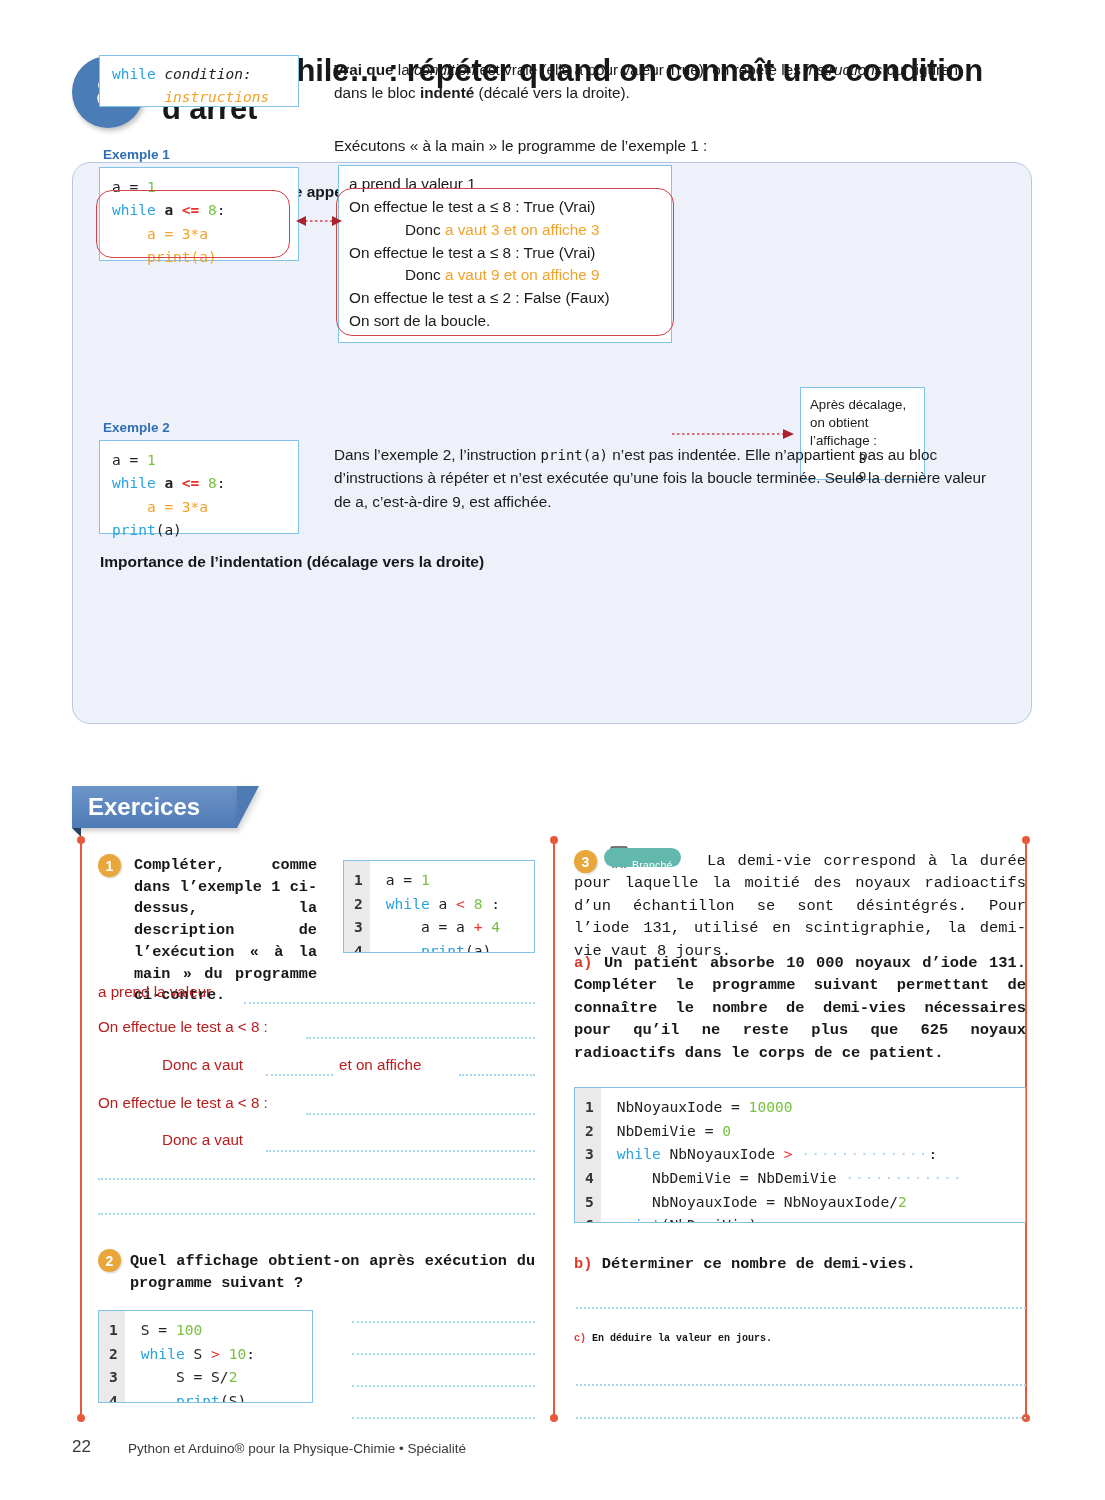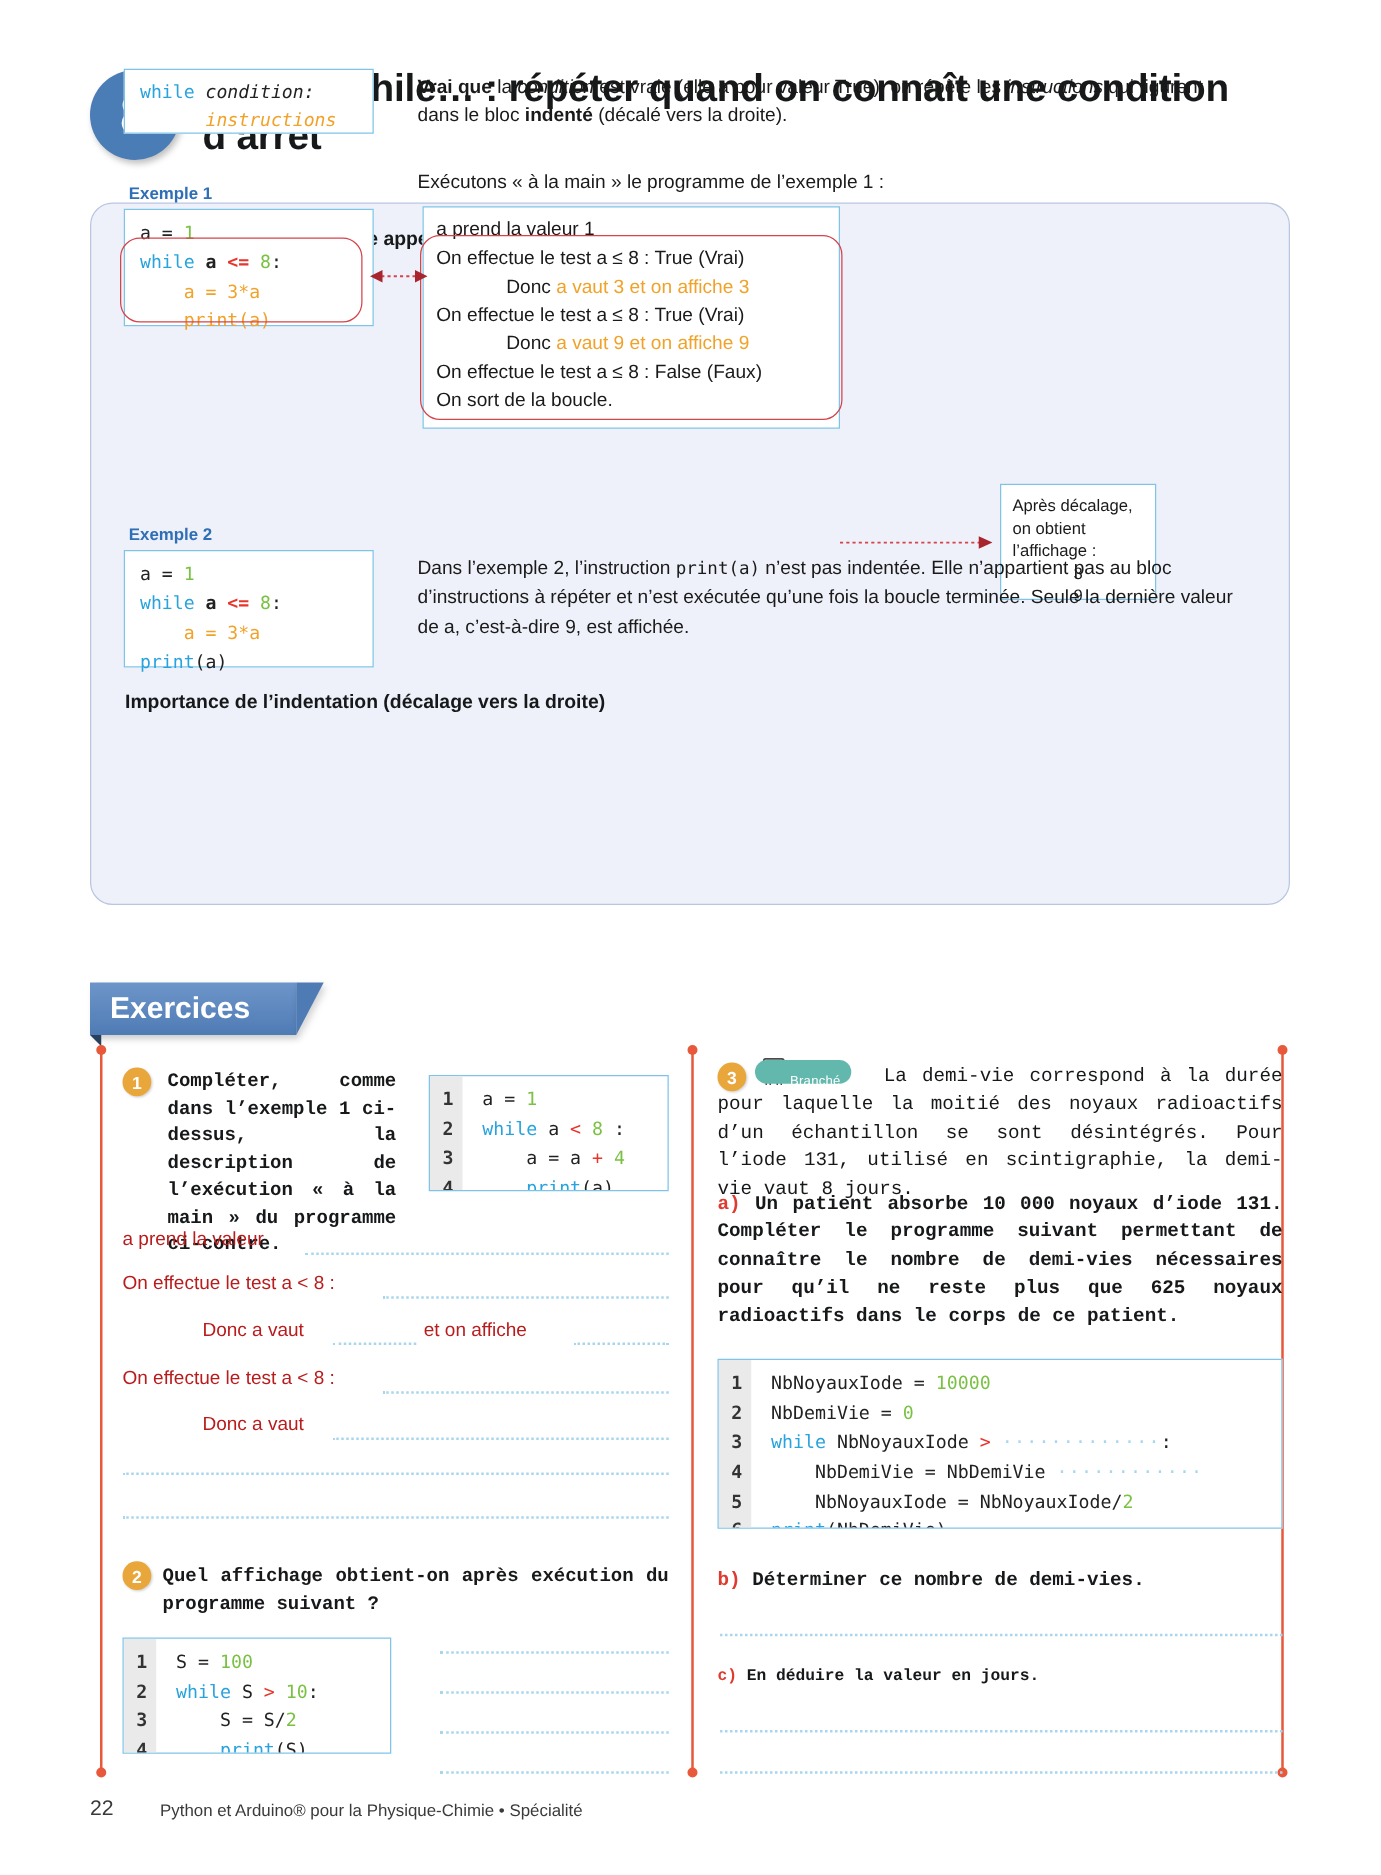--- a/index.html
+++ b/index.html
@@ -218,21 +218,21 @@
     <span class="org">a = 3*a</span>
     <span class="org">print(a)</span></div>
 <div class="red-round" id="red-code"></div>
 
 <div id="trace-box">
   <div class="trace-line">a prend la valeur 1</div>
   <div class="trace-line">On effectue le test a ≤ 8 : True (Vrai)</div>
   <div class="trace-line trace-indent">Donc <span class="trace-or">a vaut 3 et on affiche 3</span></div>
   <div class="trace-line">On effectue le test a ≤ 8 : True (Vrai)</div>
   <div class="trace-line trace-indent">Donc <span class="trace-or">a vaut 9 et on affiche 9</span></div>
-  <div class="trace-line">On effectue le test a ≤ 8 : False (Faux)</div>
+  <div class="trace-line">On effectue le test a ≤ 2 : False (Faux)</div>
   <div class="trace-line">On sort de la boucle.</div>
 </div>
 <div class="red-round" id="red-trace"></div>
 
 <svg id="arrow-a" viewBox="0 0 46 12">
   <line x1="9" y1="6" x2="37" y2="6" stroke="#d5434b" stroke-width="1.6" stroke-dasharray="2.5,2.5"></line>
   <polygon points="0,6 10,1 10,11" fill="#a8252d"></polygon>
   <polygon points="46,6 36,1 36,11" fill="#a8252d"></polygon>
 </svg>
 <svg id="arrow-b" viewBox="0 0 122 12">
@@ -360,20 +360,20 @@
     NbDemiVie = NbDemiVie <span style="color:#a9d6ef;letter-spacing:1px;">············</span>
     NbNoyauxIode = NbNoyauxIode/<span class="num">2</span>
 <span class="kw">print</span>(NbDemiVie)</div>
 </div>
 
 <div class="exo-text" style="left:574px; top:1253px; width:452px; font-size:15.4px;">
   <span class="sub-letter">b)</span><span> Déterminer ce nombre de demi-vies.</span>
 </div>
 <div class="dotline" style="left:576px; top:1307px; width:450px;"></div>
 
-<div class="exo-text" style="left:574px; top:1332px; width:452px; font-size:13px;">
+<div class="exo-text" style="left:574px; top:1332px; width:452px; font-size:10px;">
   <span class="sub-letter">c)</span><span> En déduire la valeur en jours.</span>
 </div>
 <div class="dotline" style="left:576px; top:1384px; width:450px;"></div>
 <div class="dotline" style="left:576px; top:1417px; width:450px;"></div>
 
 <div id="footer-page">22</div>
 <div id="footer-text">Python et Arduino® pour la Physique-Chimie • Spécialité</div>
 
 </body></html>

